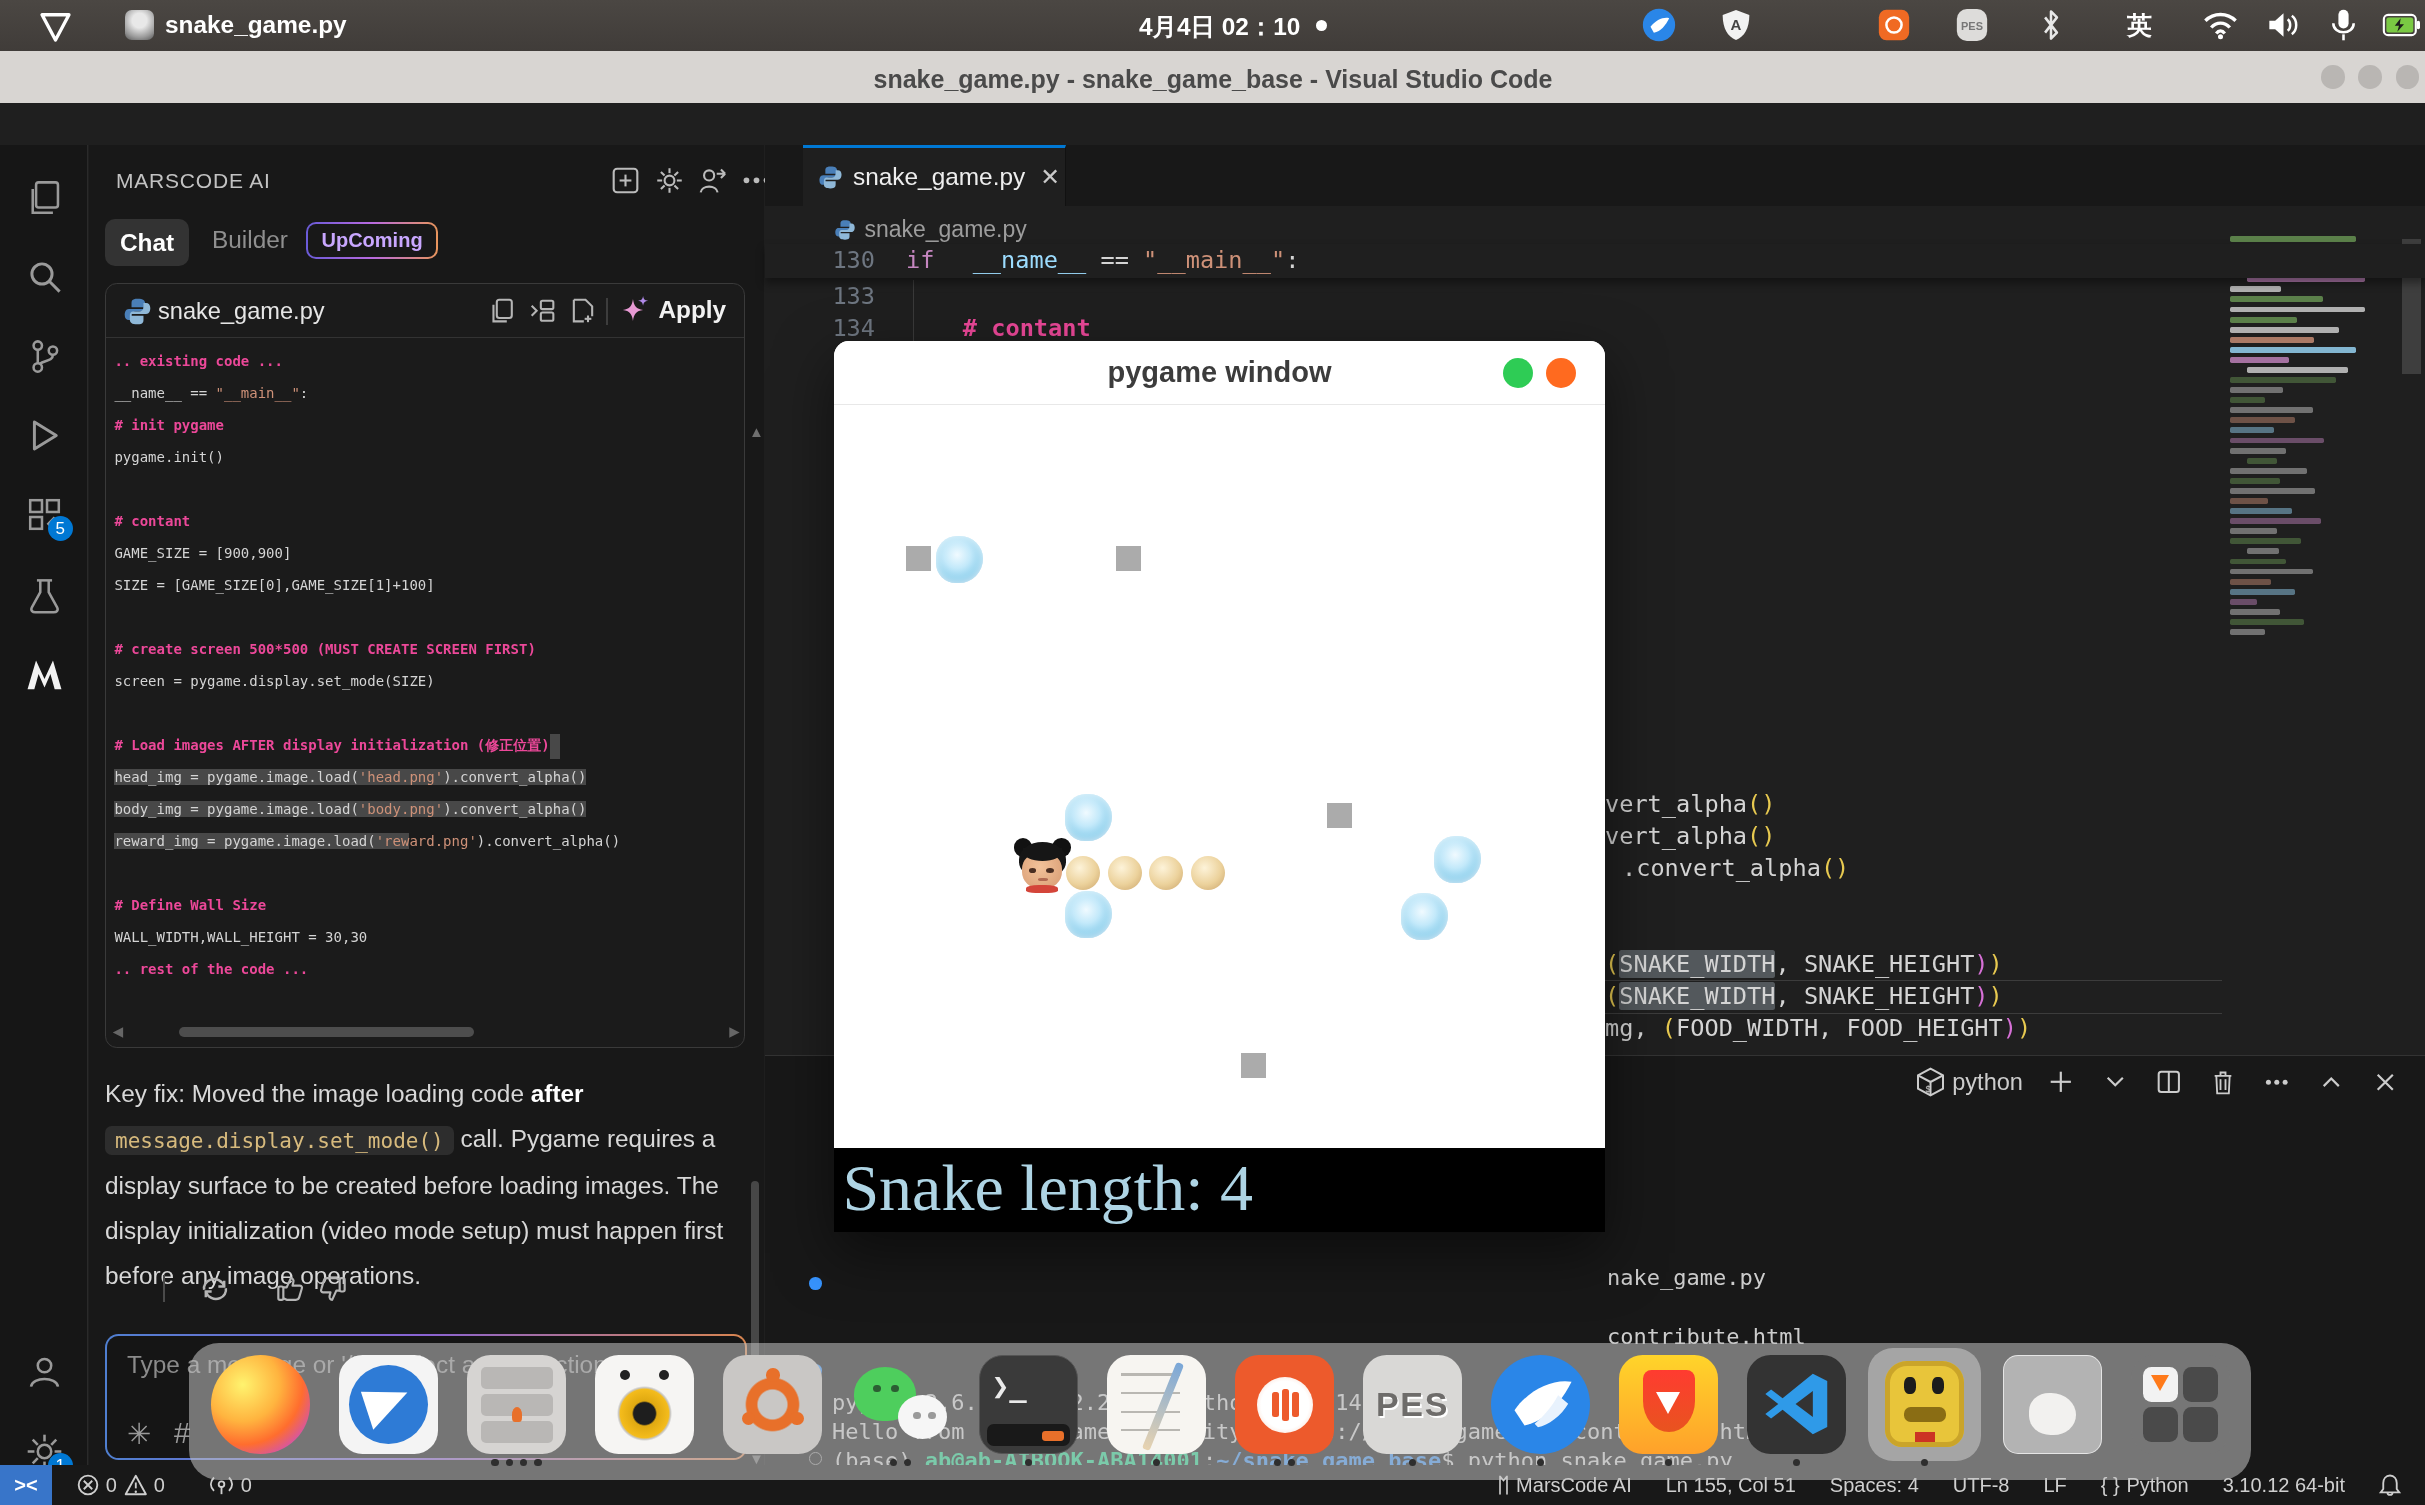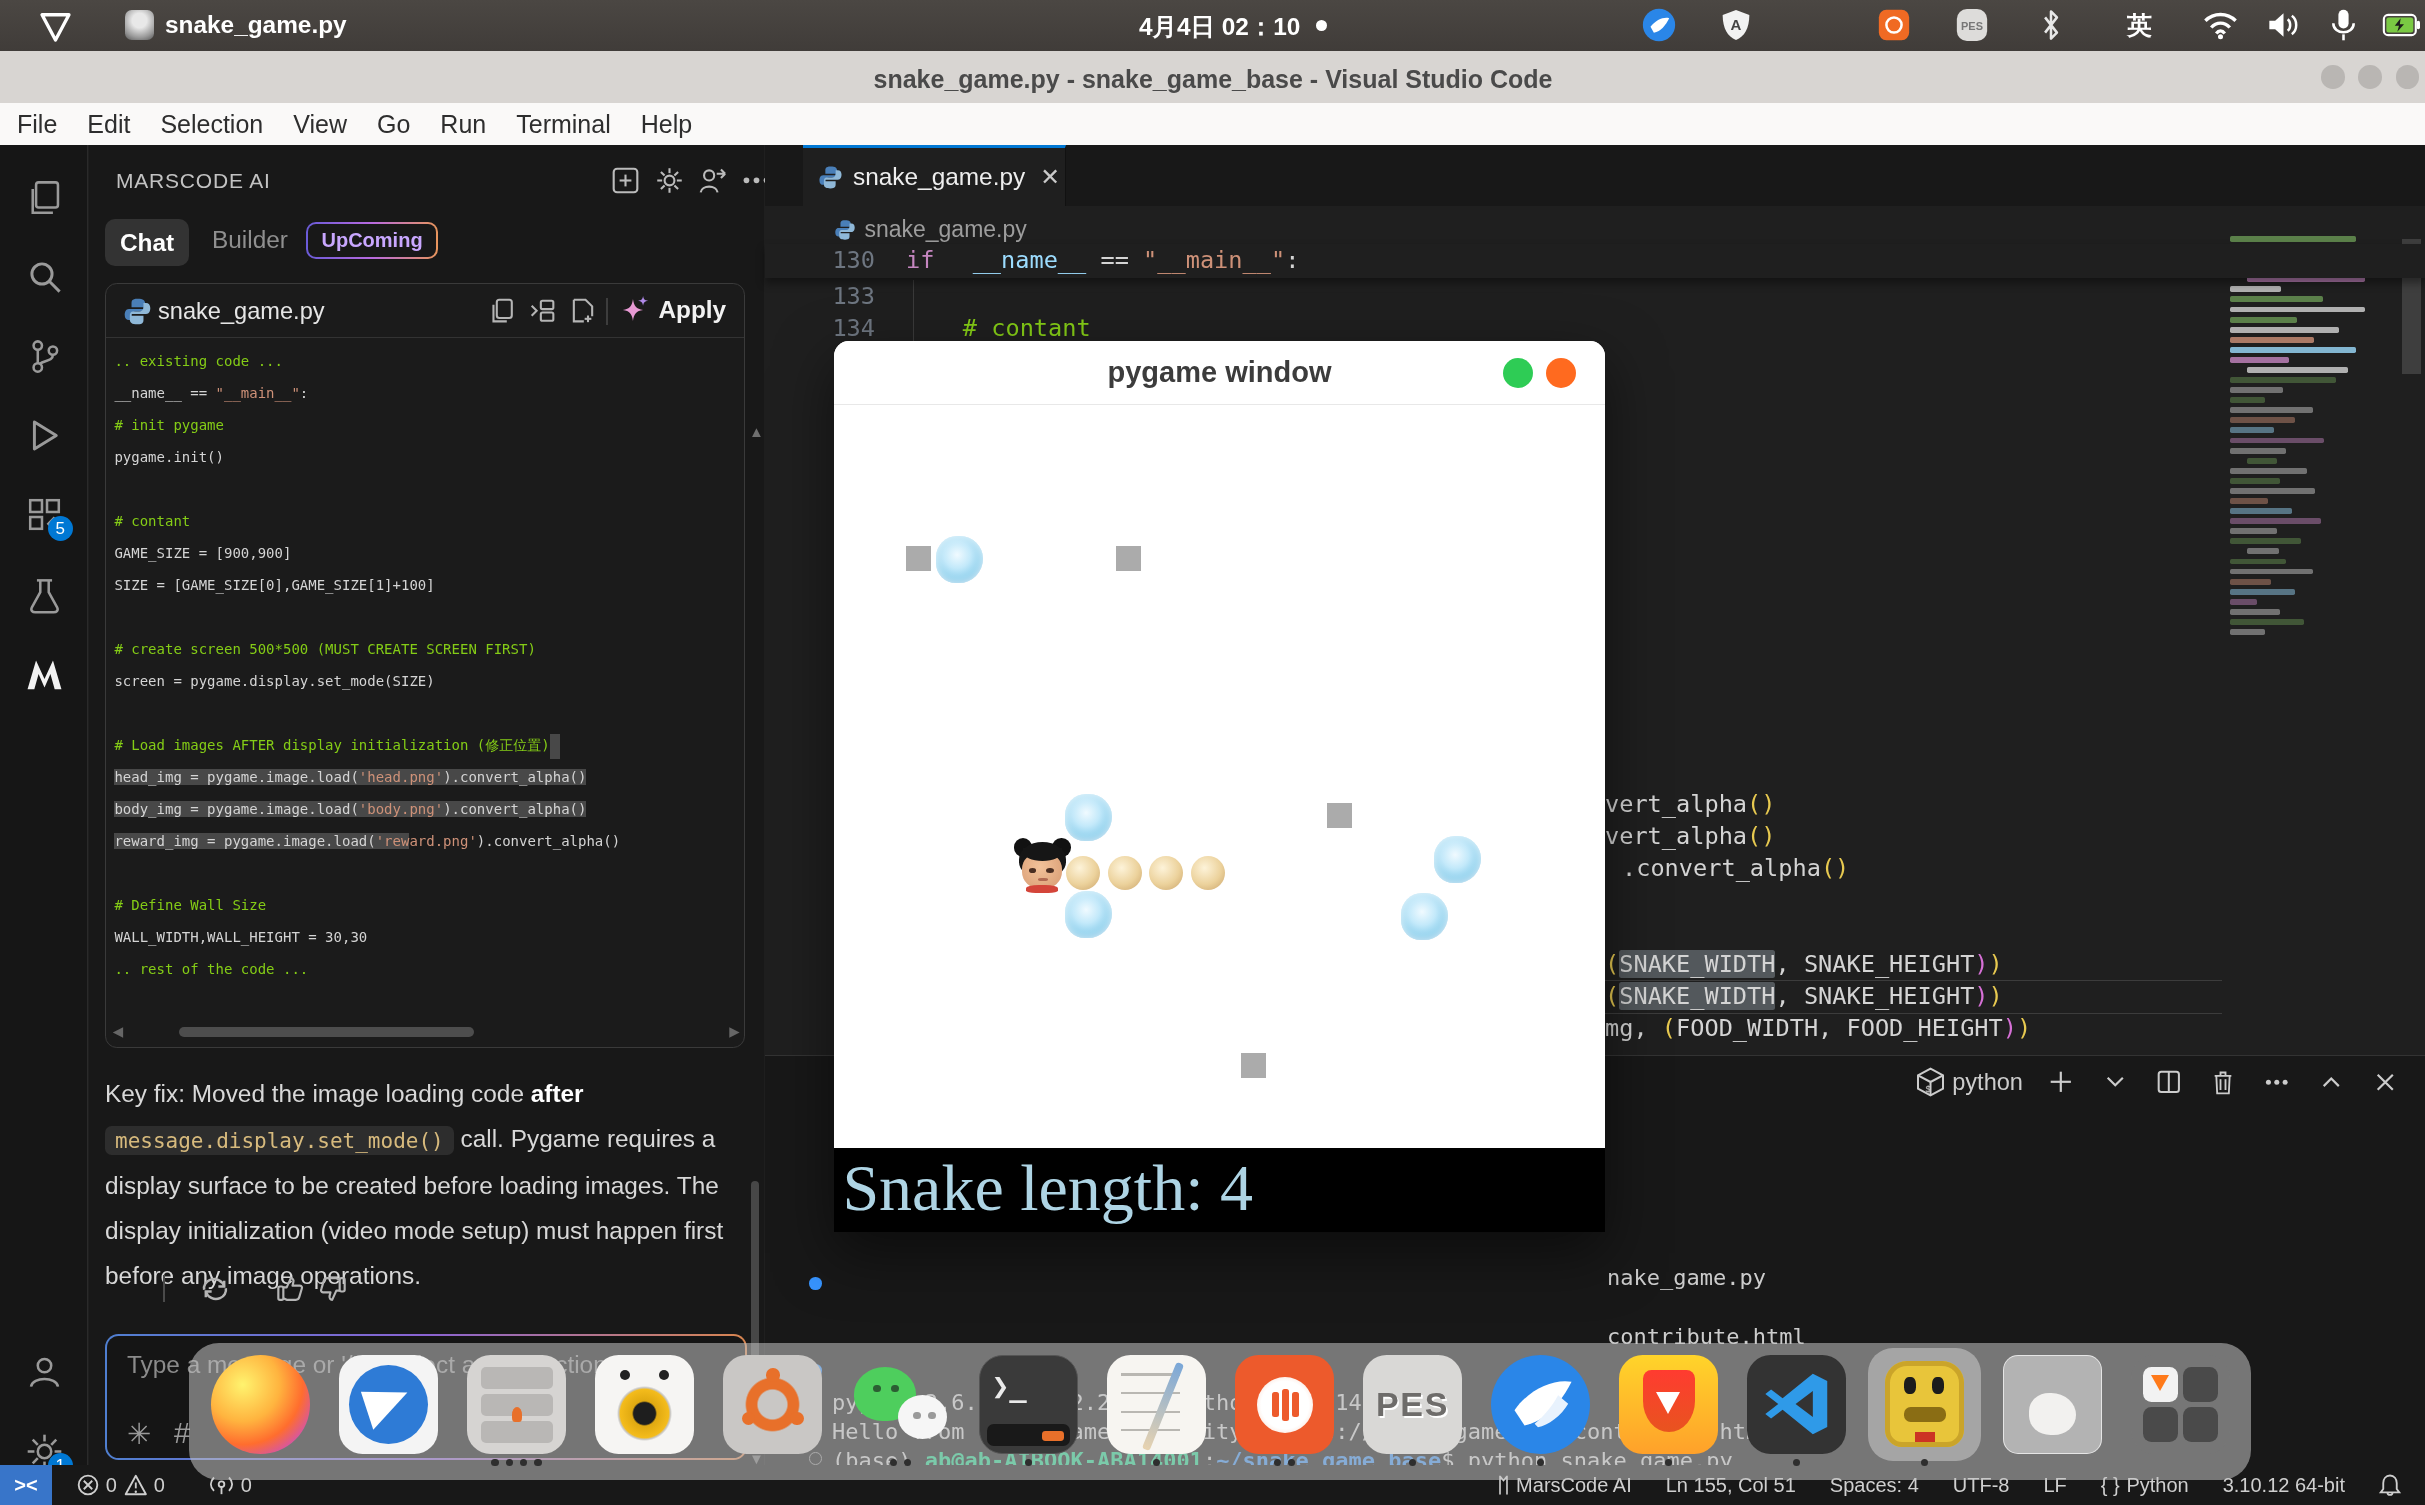--- a/index.html
+++ b/index.html
@@ -57,21 +57,21 @@
   #card-head { position:absolute; left:0; top:0; width:100%; height:54px; border-bottom:1.7px solid #333; }
   #card-pyicon { position:absolute; left:17px; top:12.6px; }
   #card-file { position:absolute; left:52px; top:13.5px; font-size:23.6px; color:#e6e6e6; }
   .card-hicon { position:absolute; top:11.8px; width:30px; height:30px; display:flex; align-items:center; justify-content:center; }
   #card-divider { position:absolute; left:500px; top:13.5px; width:1.7px; height:27px; background:#3d3d3d; }
   #apply { position:absolute; left:515px; top:10px; display:flex; align-items:center; gap:8.4px; }
   #apply .lbl { font-size:24.4px; font-weight:bold; color:#f2f2f2; }
   #chatcode { position:absolute; left:8.4px; top:61px; width:623px; height:657px; overflow:hidden;
      font-family:"DejaVu Sans Mono", monospace; font-size:14px; line-height:32px; white-space:pre; }
   .cline { height:32px; color:#d4d4d4; }
-  .cm { color:#84cc16; } .str { color:#ce9178; } .kw { color:#c586c0; } .var { color:#9cdcfe;margin-left:24px; }
+  .cm { color:#ec4899;font-weight:bold; } .str { color:#ce9178; } .kw { color:#c586c0; } .var { color:#9cdcfe;margin-left:24px; }
   .sel { background:rgba(128,128,128,0.45); }
   .selcap { display:inline-block; width:10px; height:25px; background:rgba(128,128,128,0.45); vertical-align:middle; }
   #hscroll { position:absolute; left:6.7px; bottom:8.4px; width:627px; height:13.5px; }
   #hscroll .thumb { position:absolute; left:66px; top:1.7px; width:295px; height:10px; background:#4d4d4d; border-radius:5px; }
   #hscroll .ar { position:absolute; top:-1.7px; color:#666; font-size:13.5px; }
 
   
   #sb-scroll { position:absolute; left:660px; top:278px; width:13.5px; height:1044px; }
   #sb-scroll .thumb { position:absolute; left:1.7px; top:758px; width:8.4px; height:244px; background:#474747; border-radius:4.2px; }
   #sb-scroll .tri { position:absolute; left:0; color:#6f6f6f; font-size:15px; }
@@ -297,30 +297,20 @@
         </svg>
     </div>
   </div>
 
   <div id="titlebar">
     <div class="title">snake_game.py - snake_game_base - Visual Studio Code</div>
     <div class="winbtn" style="right:81px"></div>
     <div class="winbtn" style="right:44px"></div>
     <div class="winbtn" style="right:6.7px"></div>
   </div>
-  <div id="menubar">
-      <span>File</span>
-      <span>Edit</span>
-      <span>Selection</span>
-      <span>View</span>
-      <span>Go</span>
-      <span>Run</span>
-      <span>Terminal</span>
-      <span>Help</span>
-    </div>
 
   <div id="workbench">
 
     <div id="activitybar">
       <div class="acticon" style="top:30px">
         <svg width="37" height="37" viewBox="0 0 44 44">
             <rect x="12" y="4" width="26" height="30" rx="3" fill="none" stroke="#9a9a9a" stroke-width="3"></rect>
             <path d="M8 12 L8 40 L32 40" fill="none" stroke="#9a9a9a" stroke-width="3"></path>
           </svg>
       </div>

